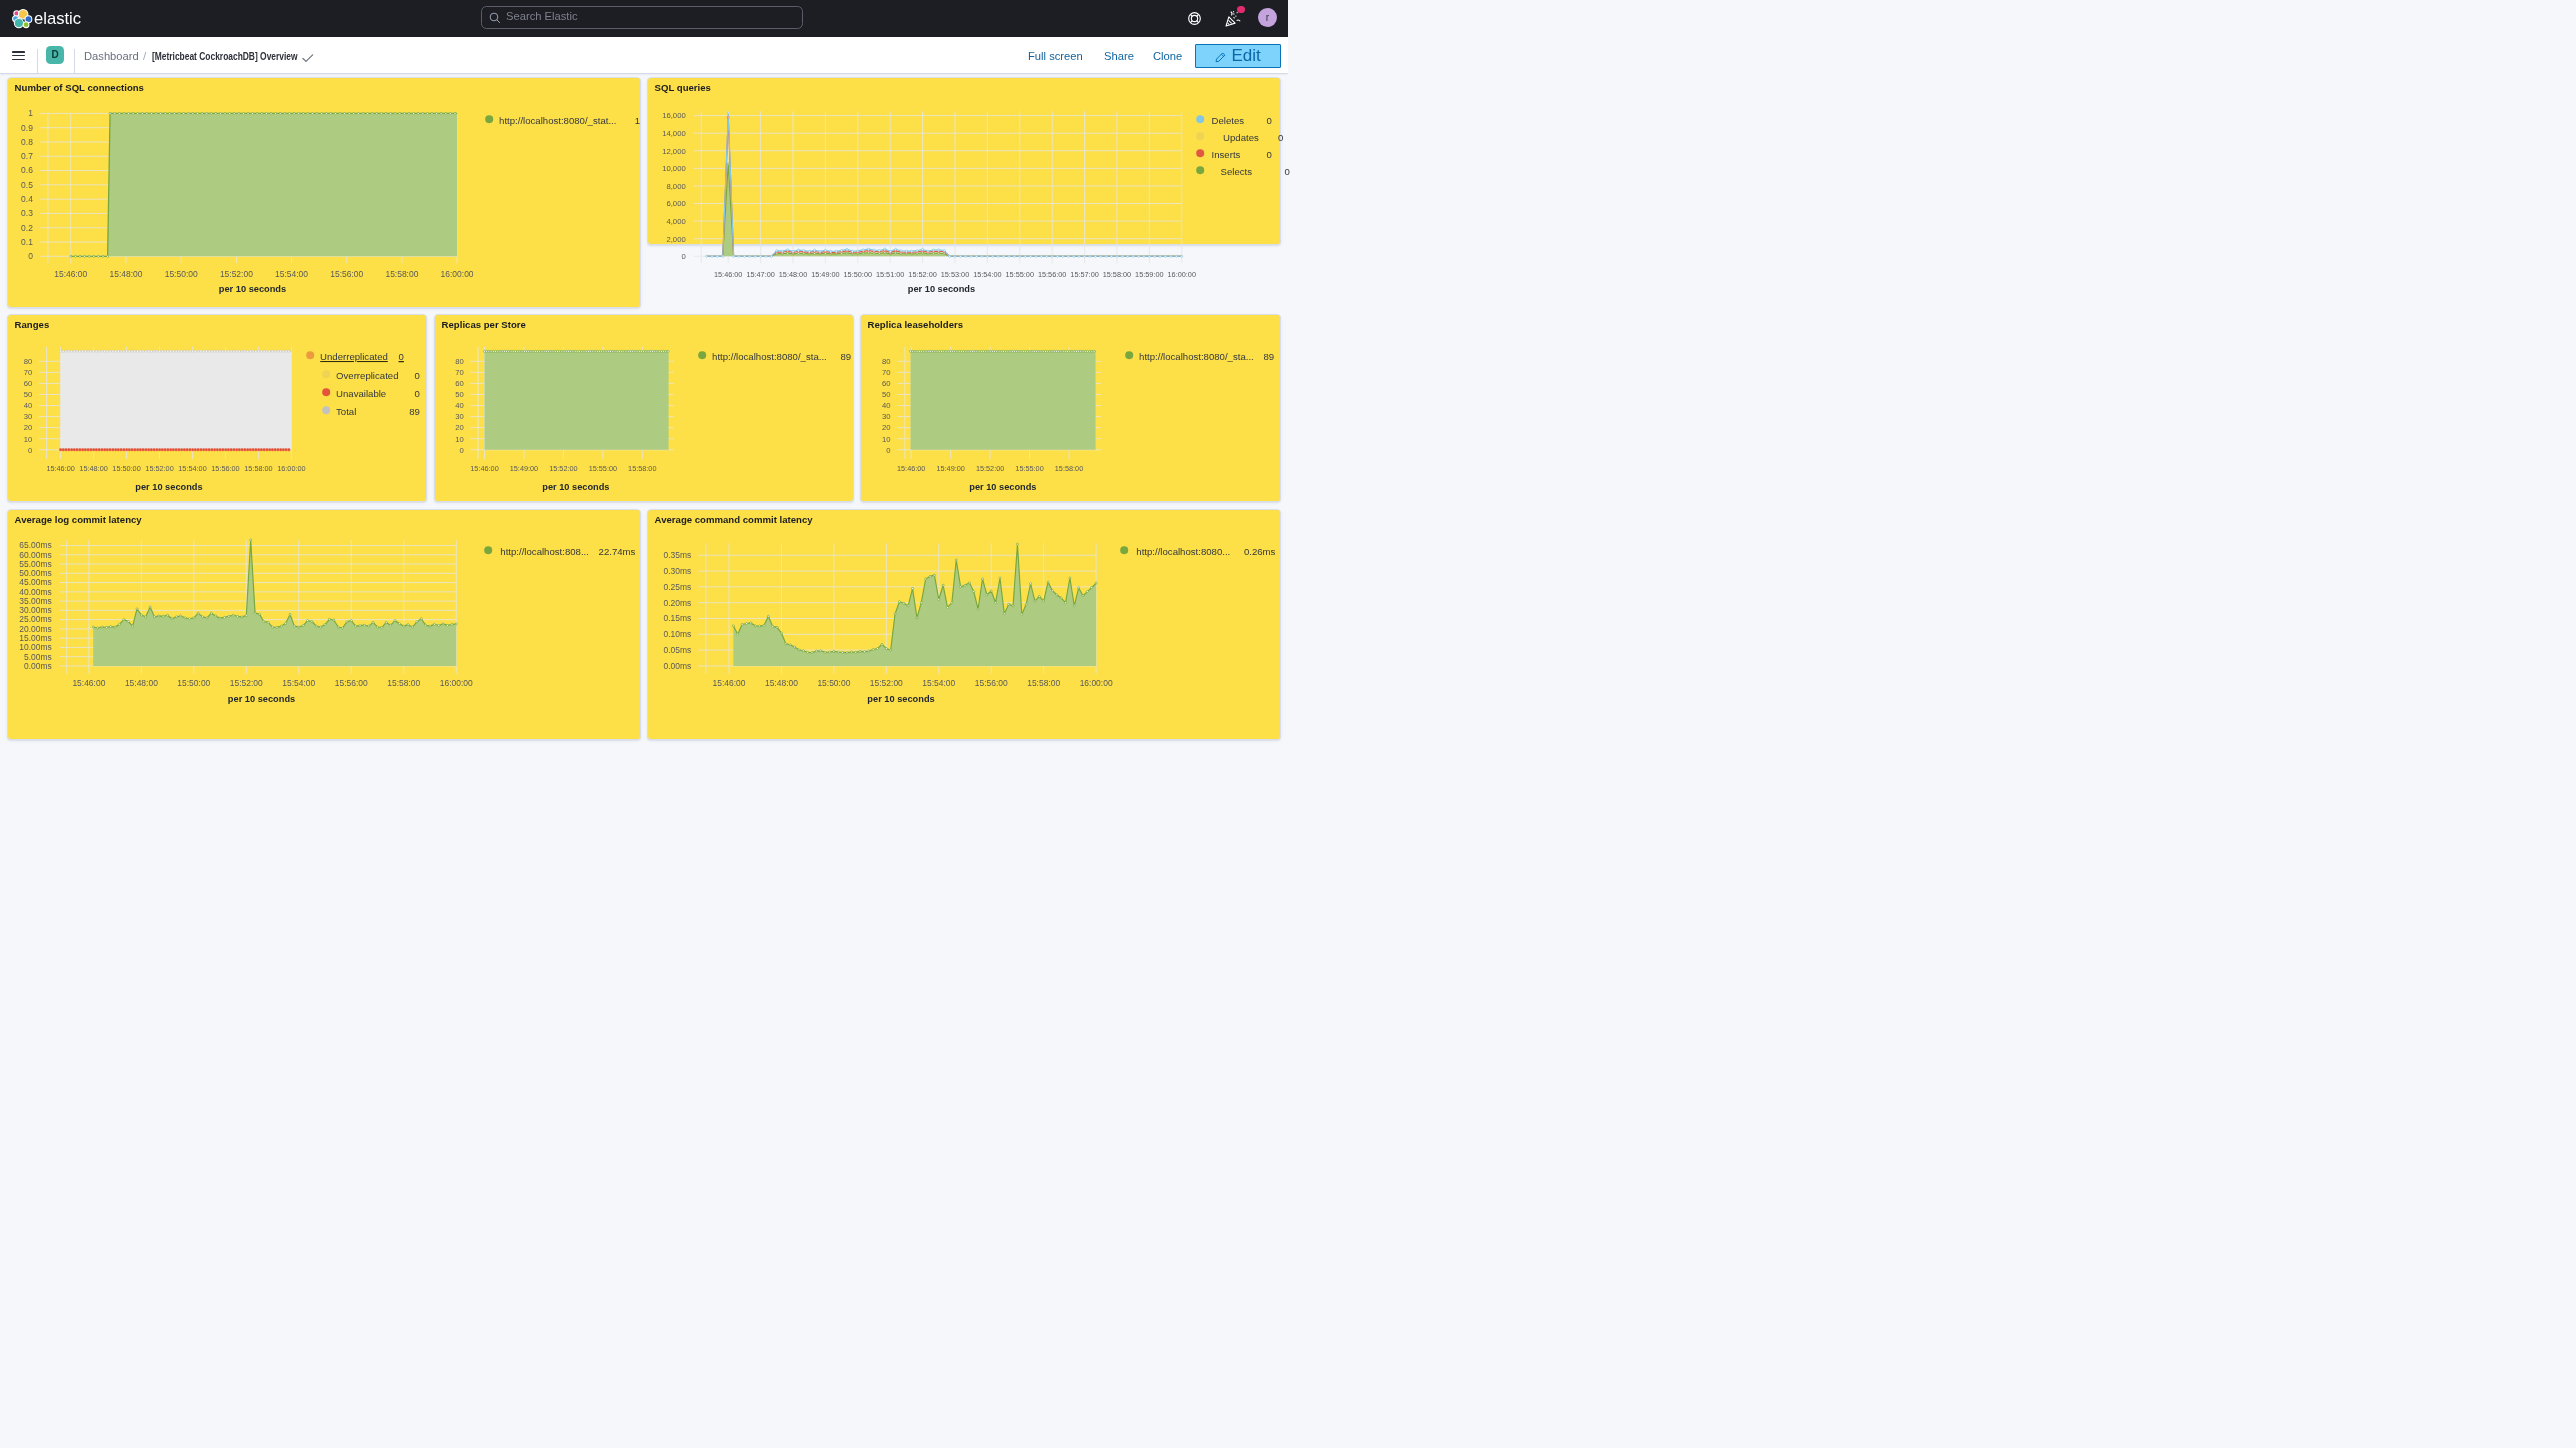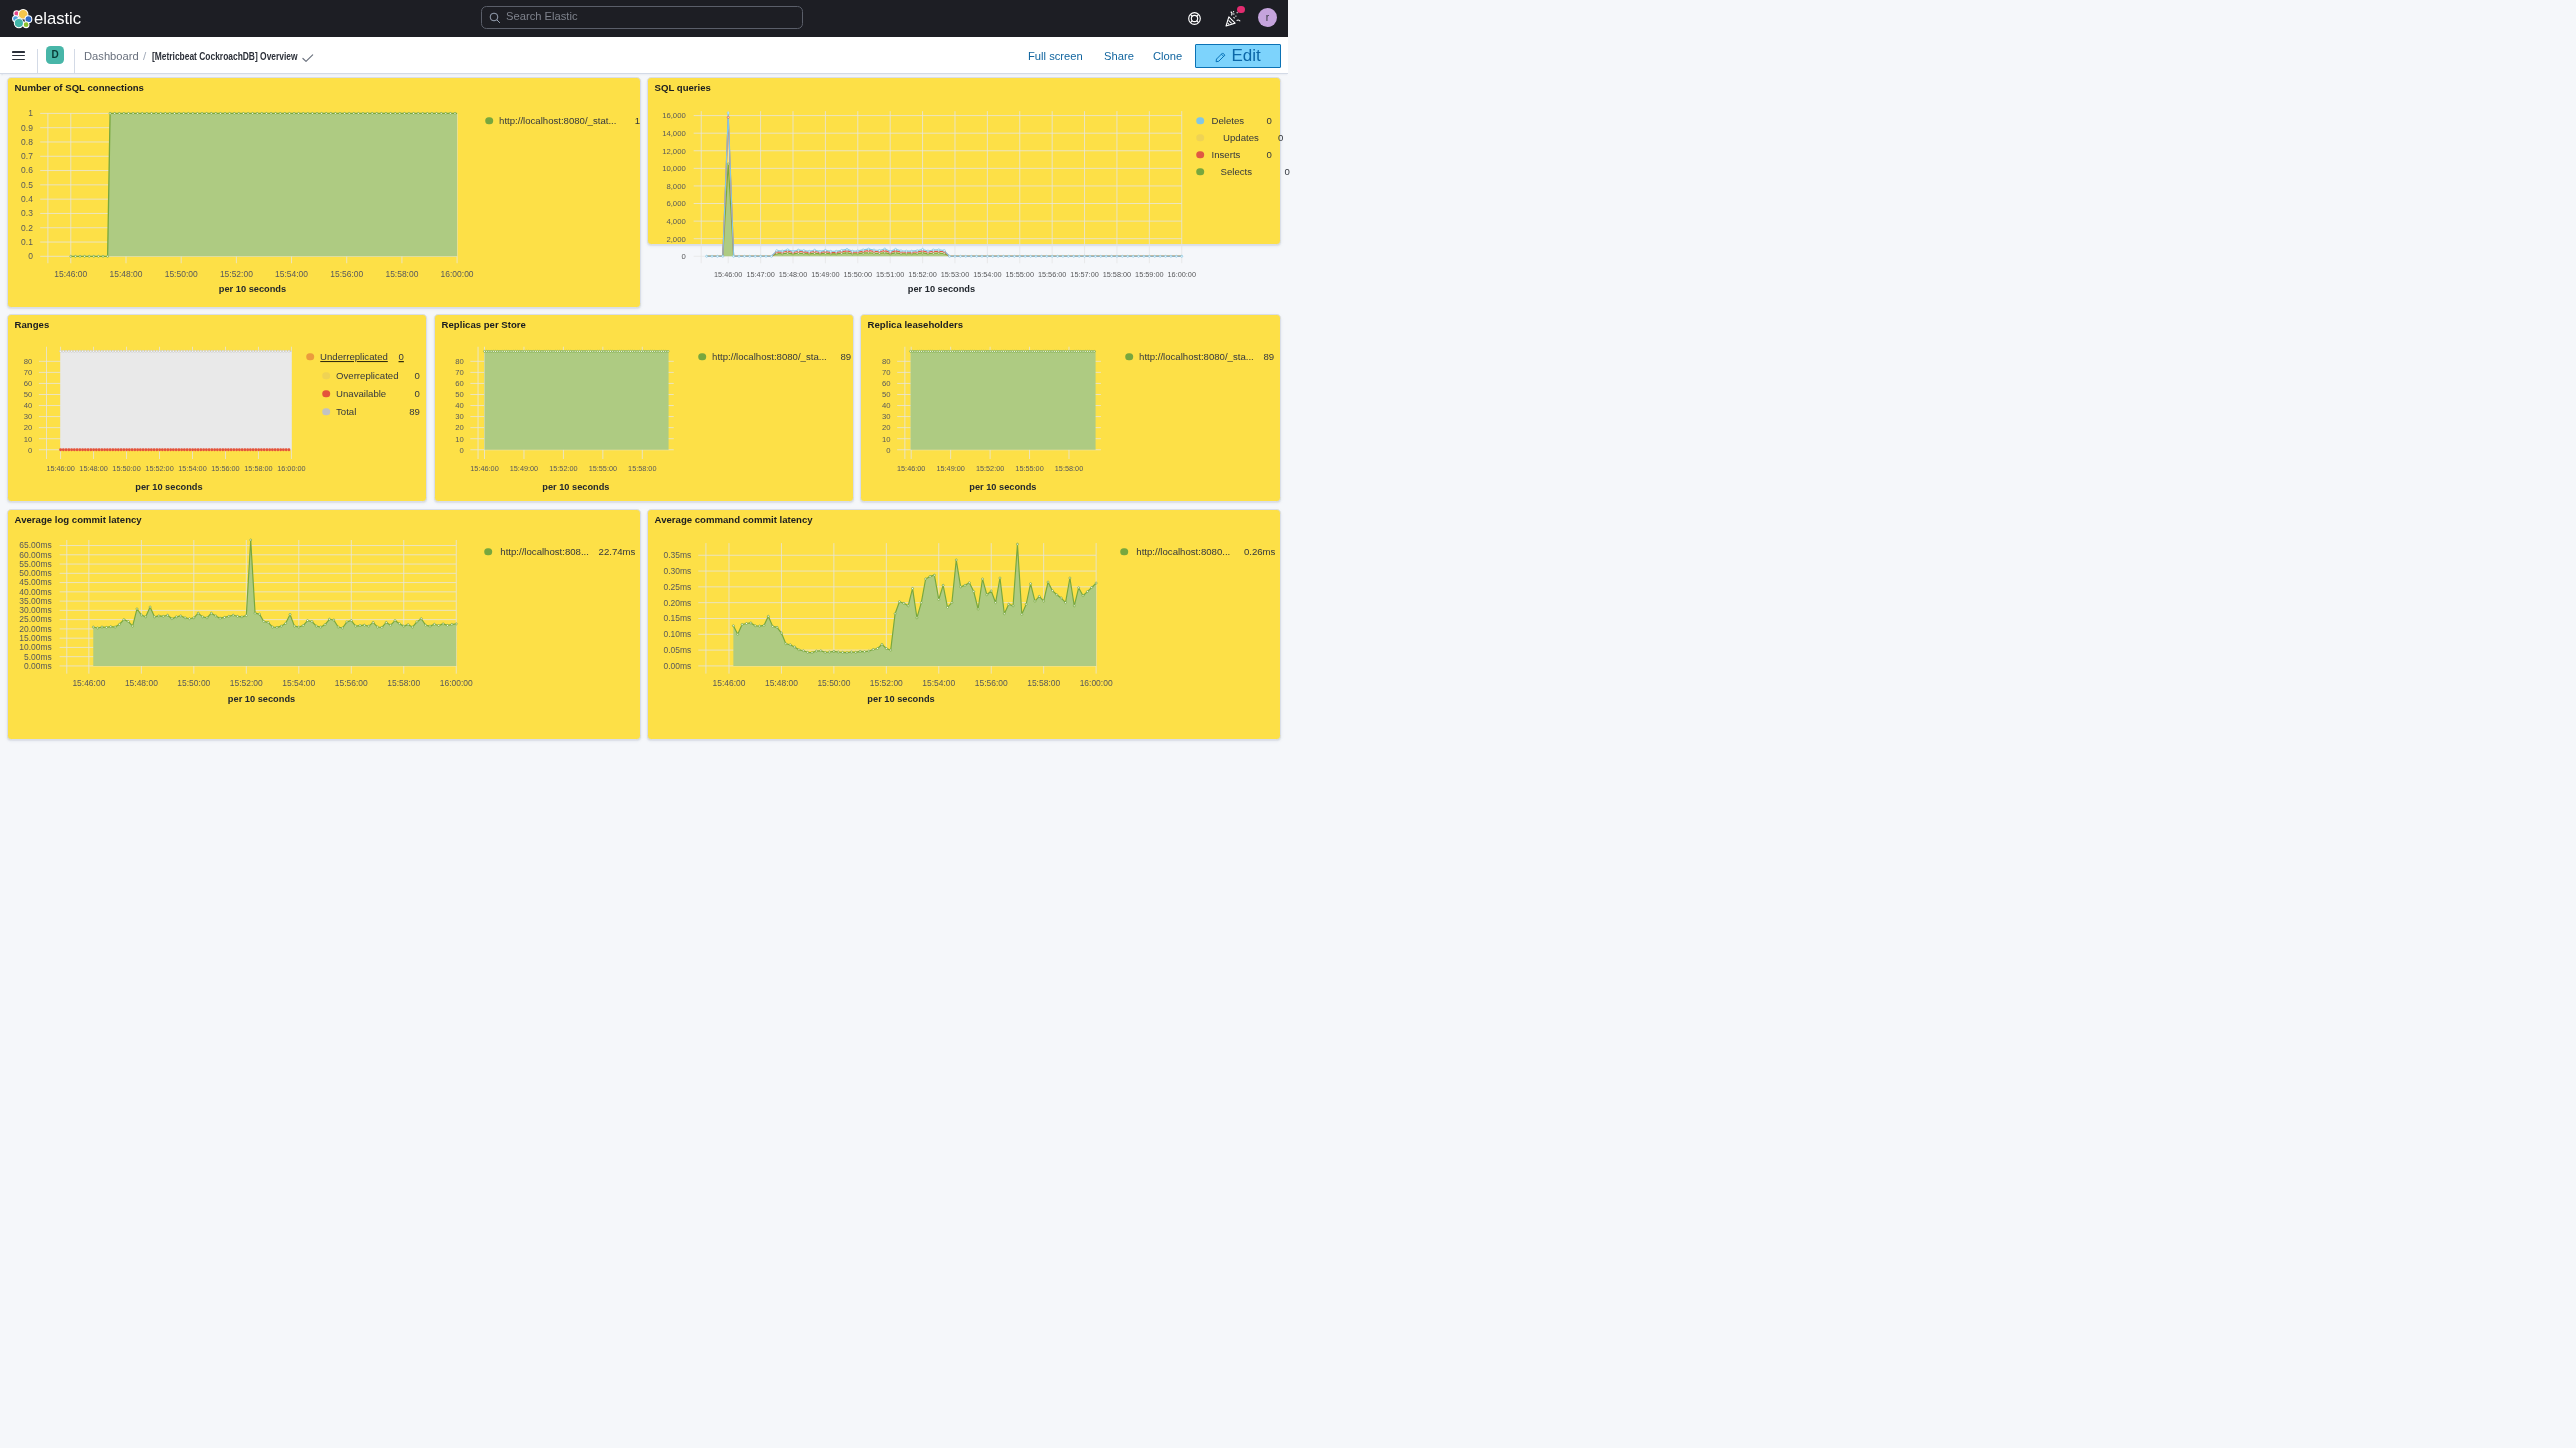--- a/index.html
+++ b/index.html
@@ -14,21 +14,21 @@
 .burger div { height:1.5px; background:#2b303a; border-radius:0.4px; margin-bottom:2.3px; }
 .vsep { position:absolute; top:49px; width:0.8px; height:25px; background:#d3dae6; }
 .dtile { position:absolute; left:46px; top:46px; width:18px; height:18px; border-radius:4.6px; background:#48b6a8; color:#083a36; font-weight:bold; font-size:10px; text-align:center; line-height:18px; }
 .crumb1 { position:absolute; left:84px; top:50px; font-size:11.2px; color:#69707d; }
 .crumbsep { position:absolute; left:143px; top:49px; font-size:11.6px; color:#a2abba; }
 .crumb2 { position:absolute; left:152px; top:50px; font-size:10.8px; font-weight:bold; color:#2c3039; transform:scaleX(0.78); transform-origin:0 0; white-space:nowrap; }
 .tlink { position:absolute; top:50px; font-size:11.2px; color:#11659f; }
 .editbtn { position:absolute; left:1195px; top:44px; width:86px; height:23.5px; border:0.8px solid #0b72b5; border-radius:1px; color:#0c67a8; font-size:17px; text-align:center; line-height:22.4px; background:#7dd3fc; }
 .panel { position:absolute; background:#fde047; border:0.8px solid #d9dee8; border-radius:4.6px; box-shadow:0 1.5px 1.5px -0.8px rgba(152,162,179,0.2), 0 0.8px 3.9px -1.5px rgba(152,162,179,0.2); }
 .ptitle { position:absolute; left:6.6px; top:3.5px; font-size:9.6px; font-weight:bold; color:#1a1c21; }
-.lg { position:absolute; height:10.8px; display:flex; align-items:center; transform:translate(-0.8px,-0.8px); }
+.lg { position:absolute; height:10.8px; display:flex; transform:translate(-0.8px,-0.8px); }
 .ldot { width:7.7px; height:7.7px; border-radius:50%; margin-right:6.2px; flex:none; }
 .ltxt { font-size:9.6px; color:#33373e; white-space:nowrap; overflow:hidden; }
 .lval { font-size:9.6px; color:#33373e; text-align:right; flex:none; }
 svg text { font-family:"Liberation Sans",sans-serif; }
 </style></head>
 <body>
 <div class="hdr"></div>
 <svg width="21" height="21" viewBox="0 0 32 32" style="position:absolute;left:11.6px;top:7.7px">
 <g stroke="#fff" stroke-width="1.6">
 <circle cx="7" cy="8.5" r="4.2" fill="#e8478b"></circle>

